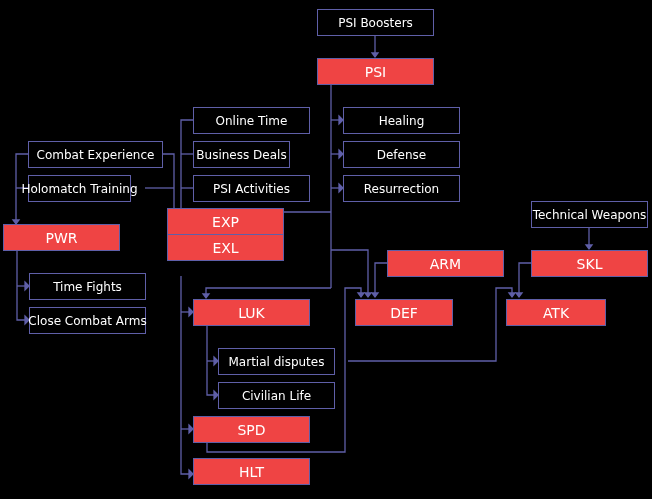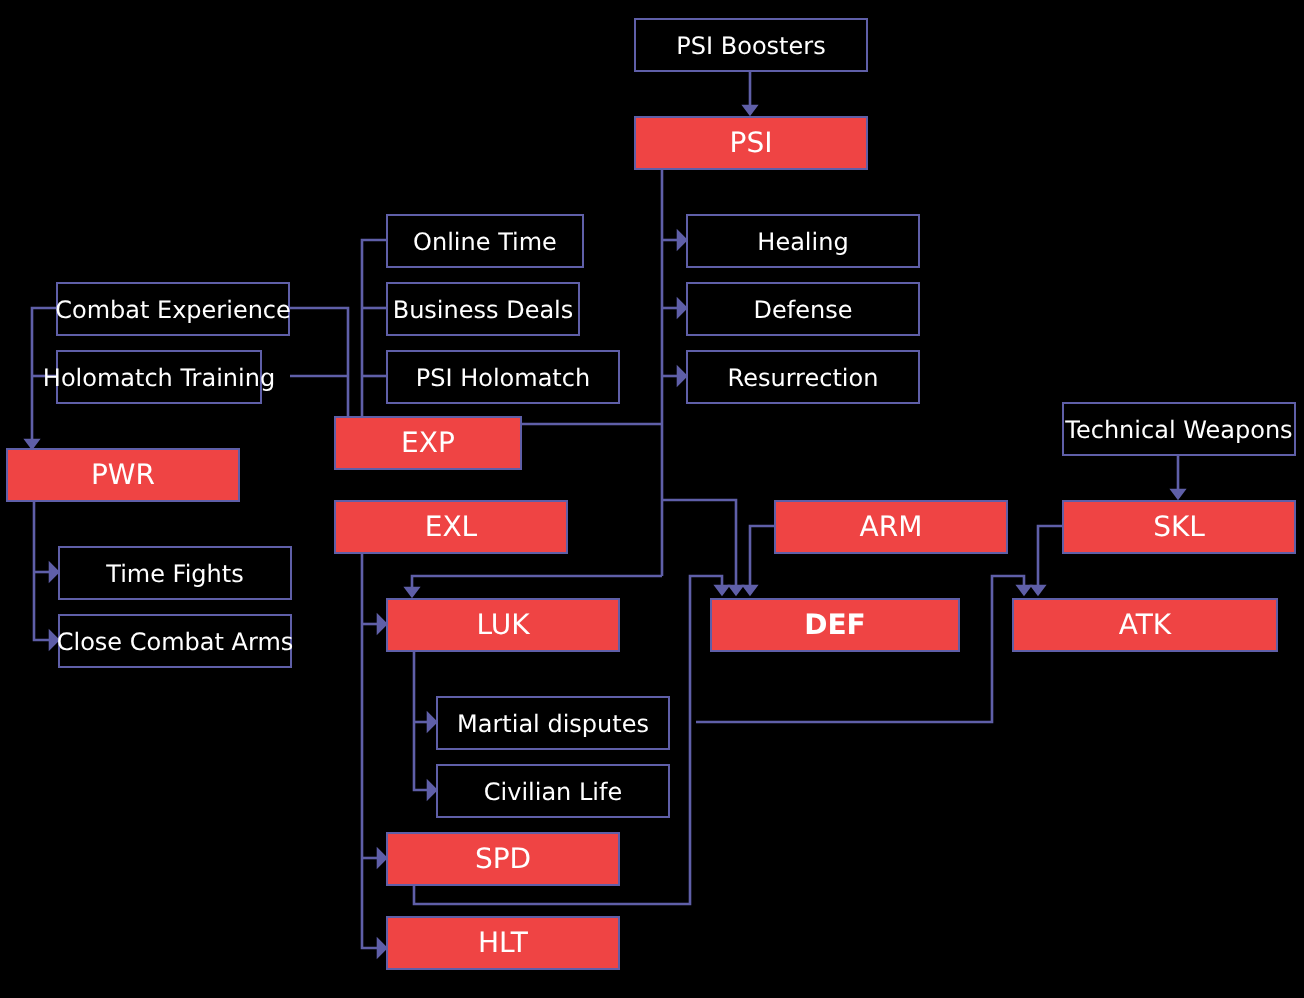--- a/index.html
+++ b/index.html
@@ -86,43 +86,43 @@
     <path d="M586,245 L592,245 L589,249 Z" fill="#5f5fa8"></path>
 
     <path d="M531,263 L519,263 L519,297"></path>
     <path d="M516,293 L522,293 L519,297 Z" fill="#5f5fa8"></path>
   </g>
 </svg>
 
 <div class="node src" style="left:317px;top:9px;width:117px;">PSI Boosters</div>
 <div class="node stat" style="left:317px;top:58px;width:117px;">PSI</div>
 
-<div class="node src" style="left:193px;top:107px;width:99px;">Online Time</div>
+<div class="node src" style="left:193px;top:107px;width:117px;">Online Time</div>
 <div class="node src" style="left:193px;top:141px;width:97px;">Business Deals</div>
-<div class="node src" style="left:193px;top:175px;width:117px;">PSI Holomatch</div>
+<div class="node src" style="left:193px;top:175px;width:117px;">PSI Activities</div>
 
 <div class="node src" style="left:343px;top:107px;width:117px;">Healing</div>
 <div class="node src" style="left:343px;top:141px;width:117px;">Defense</div>
 <div class="node src" style="left:343px;top:175px;width:117px;">Resurrection</div>
 
-<div class="node src" style="left:28px;top:141px;width:117px;">Combat Experience</div>
+<div class="node src" style="left:28px;top:141px;width:135px;">Combat Experience</div>
 <div class="node src" style="left:28px;top:175px;width:103px;">Holomatch Training</div>
 
 <div class="node stat" style="left:3px;top:224px;width:117px;">PWR</div>
-<div class="node stat" style="left:167px;top:208px;width:94px;">EXP</div>
-<div class="node stat" style="left:167px;top:250px;width:117px;">EXL</div>
+<div class="node stat" style="left:167px;top:208px;width:117px;">EXP</div>
+<div class="node stat" style="left:167px;top:234px;width:117px;">EXL</div>
 
 <div class="node src" style="left:531px;top:201px;width:117px;">Technical Weapons</div>
 <div class="node stat" style="left:387px;top:250px;width:117px;">ARM</div>
 <div class="node stat" style="left:531px;top:250px;width:117px;">SKL</div>
 
 <div class="node src" style="left:29px;top:273px;width:117px;">Time Fights</div>
 <div class="node src" style="left:29px;top:307px;width:117px;">Close Combat Arms</div>
 
 <div class="node stat" style="left:193px;top:299px;width:117px;">LUK</div>
-<div class="node stat" style="left:355px;top:299px;width:125px;font-weight:bold;">DEF</div>
-<div class="node stat" style="left:506px;top:299px;width:133px;">ATK</div>
+<div class="node stat" style="left:355px;top:299px;width:98px;">DEF</div>
+<div class="node stat" style="left:506px;top:299px;width:100px;">ATK</div>
 
 <div class="node src" style="left:218px;top:348px;width:117px;">Martial disputes</div>
 <div class="node src" style="left:218px;top:382px;width:117px;">Civilian Life</div>
 
 <div class="node stat" style="left:193px;top:416px;width:117px;text-align:center;">SPD</div>
 <div class="node stat" style="left:193px;top:458px;width:117px;">HLT</div>
 
 </body></html>

